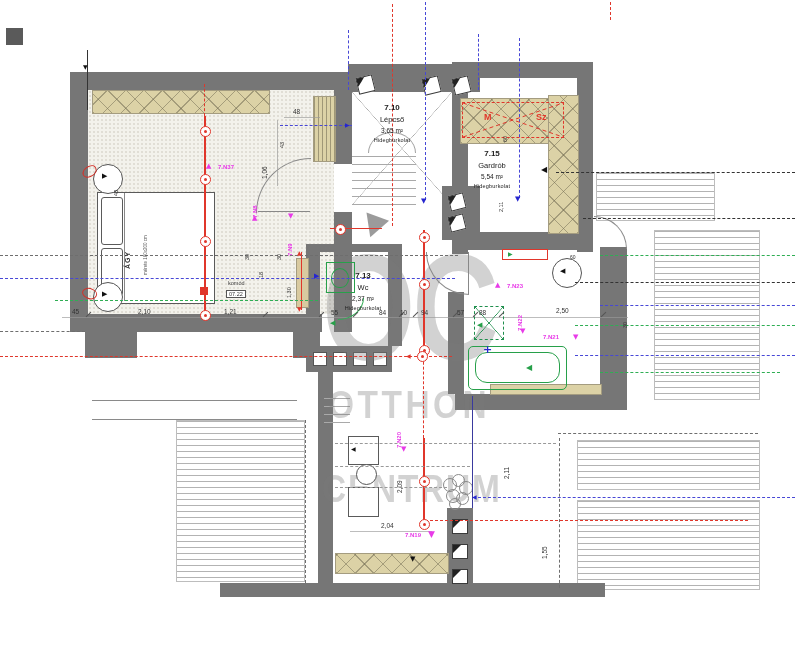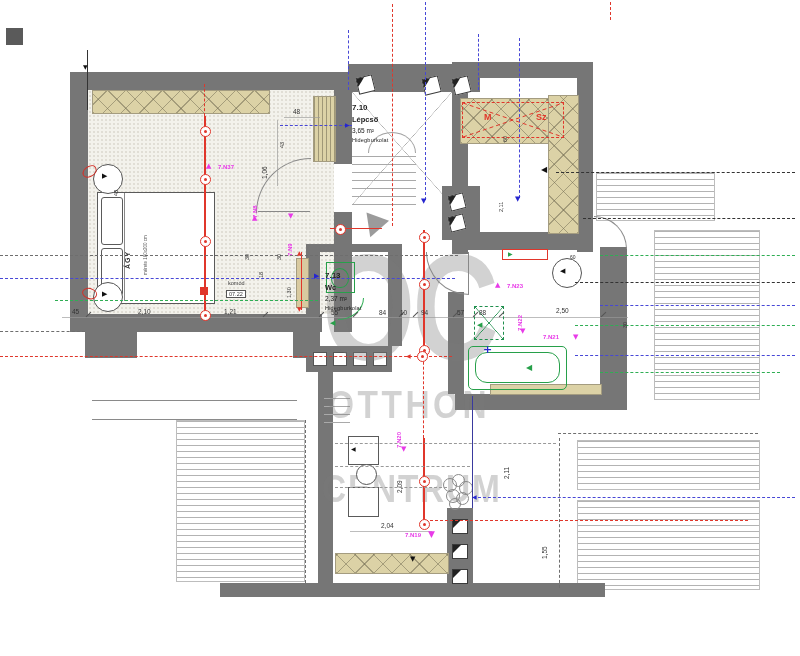--- a/index.html
+++ b/index.html
@@ -23,23 +23,23 @@
   .treads{position:absolute;background:repeating-linear-gradient(180deg,#a9a9a9 0 1px,transparent 1px 8px);z-index:2}
   .hdash{position:absolute;border-top:1px dashed #555;z-index:6}
   .vdash{position:absolute;border-left:1px dashed #555;z-index:6}
   .hsol{position:absolute;border-top:1px solid #888;z-index:6}
   .vsol{position:absolute;border-left:1px solid #888;z-index:6}
   .c-red{border-color:#e0362b}.c-blue{border-color:#4747d6}.c-green{border-color:#2fae54}
   .c-gray{border-color:#6e6e6e}.c-navy{border-color:#3a3a9e}.c-thickred{border-left:2px solid #e0362b}
   .rc{position:absolute;width:9px;height:9px;border:1px solid #e0362b;border-radius:50%;background:#fff;z-index:7}
   .rc:after{content:"";position:absolute;left:3px;top:3px;width:3px;height:3px;background:#e0362b;border-radius:50%}
   .rsq{position:absolute;width:8px;height:8px;background:#e0362b;z-index:7}
-  .roomlbl{position:absolute;text-align:left;z-index:8;line-height:1.55}
+  .roomlbl{position:absolute;text-align:center;z-index:8;line-height:1.55}
   .num{font-weight:bold;font-size:8px}
-  .rname{font-weight:bold;font-size:7.5px}
+  .rname{font-weight:normal;font-size:7.5px}
   .rarea{font-size:6.5px}
   .rfloor{font-size:5.5px;letter-spacing:.2px}
   .dim{position:absolute;font-size:6.5px;color:#333;white-space:nowrap;z-index:8}
   .rot{transform:rotate(-90deg);transform-origin:left bottom}
   .mag{position:absolute;color:#e83ae8;font-size:6px;font-weight:bold;white-space:nowrap;z-index:9}
   .tri{position:absolute;font-size:7px;line-height:1;z-index:9;font-family:"DejaVu Sans",sans-serif}
   .arr{position:absolute;line-height:1;z-index:9;font-family:"DejaVu Sans",sans-serif}
   .win{position:absolute;background:#fff;border:1px solid #3a3a3a;z-index:4}
   .win:after{content:"";position:absolute;left:0;top:0;border:4px solid transparent;border-left-color:#222;border-top-color:#222}
   .rhomb{transform:rotate(-14deg)}
@@ -278,20 +278,26 @@
     <div class="rname">Lépcső</div>
     <div class="rarea">3,65 m²</div>
     <div class="rfloor">Hidegburkolat</div>
   </div>
   <div class="roomlbl" style="left:325px;top:270px;width:76px">
     <div class="num">7.13</div>
     <div class="rname">Wc</div>
     <div class="rarea">2,37 m²</div>
     <div class="rfloor">Hidegburkolat</div>
   </div>
+  <div class="roomlbl" style="left:452px;top:148px;width:80px">
+    <div class="num">7.15</div>
+    <div class="rname">Gardrób</div>
+    <div class="rarea">5,54 m²</div>
+    <div class="rfloor">Hidegburkolat</div>
+  </div>
 
   <span class="dim" style="left:293px;top:108px">48</span>
   <span class="dim rot" style="left:268px;top:172px">1,06</span>
   <span class="dim rot" style="left:285px;top:142px;font-size:5.5px">43</span>
   <span class="dim rot" style="left:119px;top:190px;font-size:5.5px">43</span>
   <span class="dim" style="left:72px;top:308px">45</span>
   <span class="dim" style="left:138px;top:308px">2,10</span>
   <span class="dim" style="left:224px;top:308px">1,21</span>
   <span class="dim rot" style="left:250px;top:254px;font-size:5.5px">30</span>
   <span class="dim rot" style="left:282px;top:254px;font-size:5.5px">30</span>

